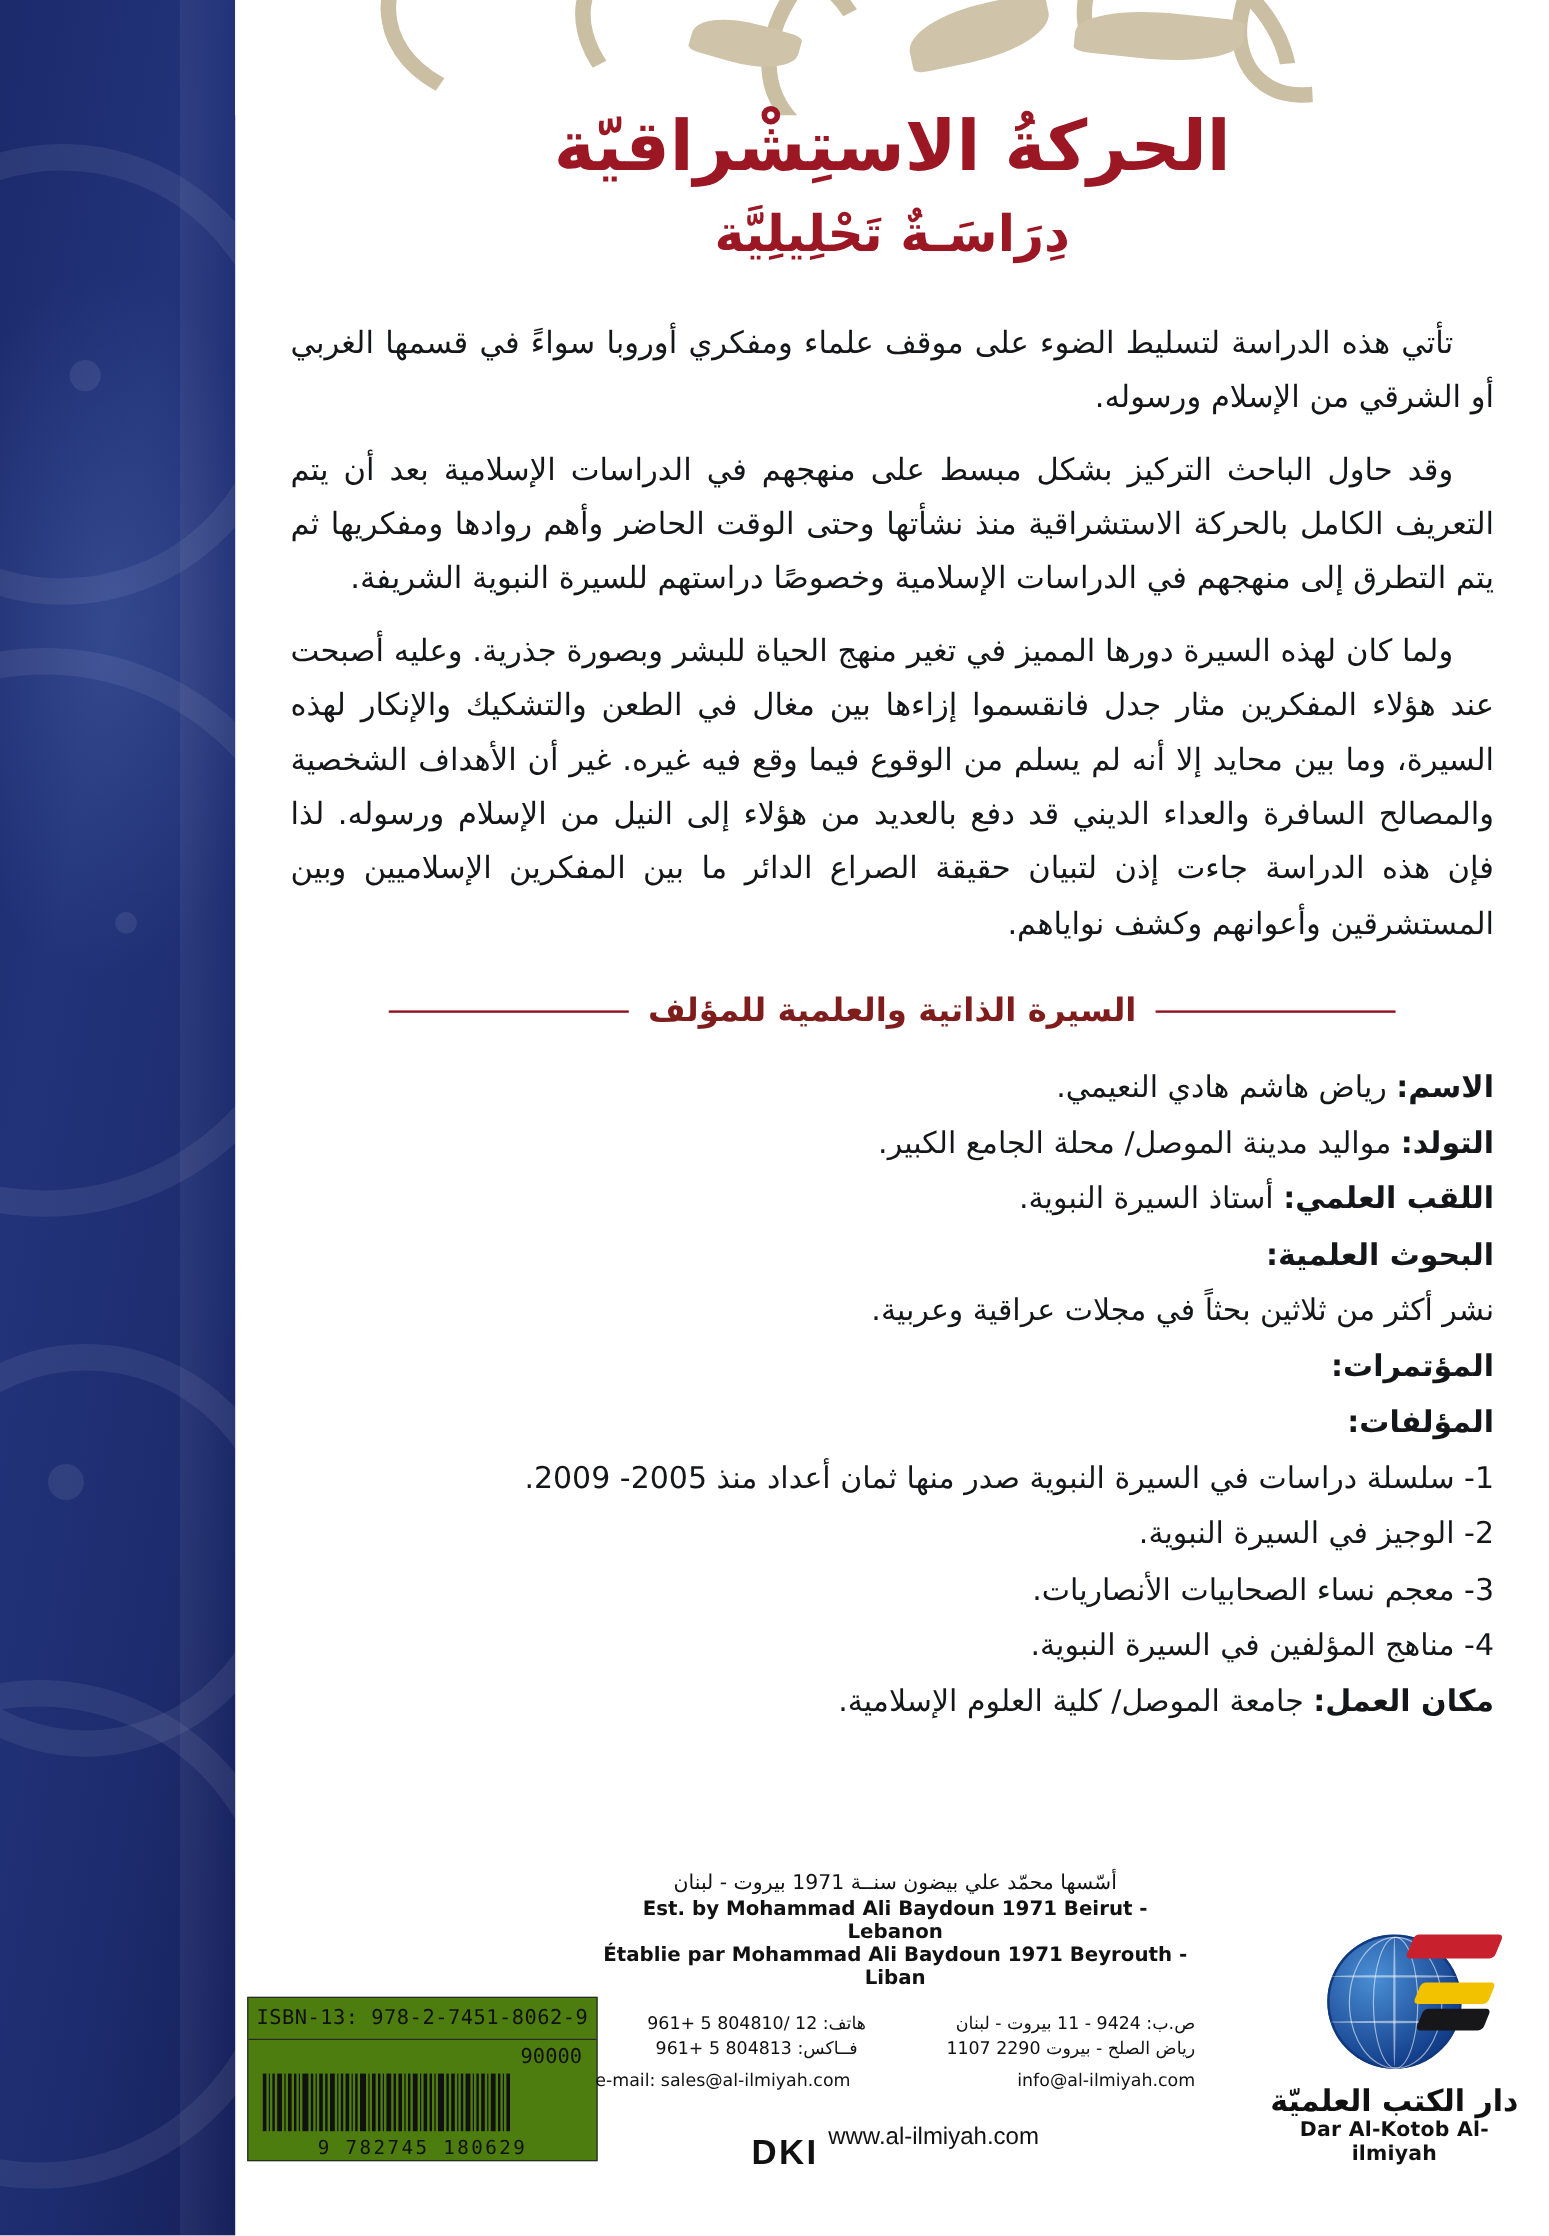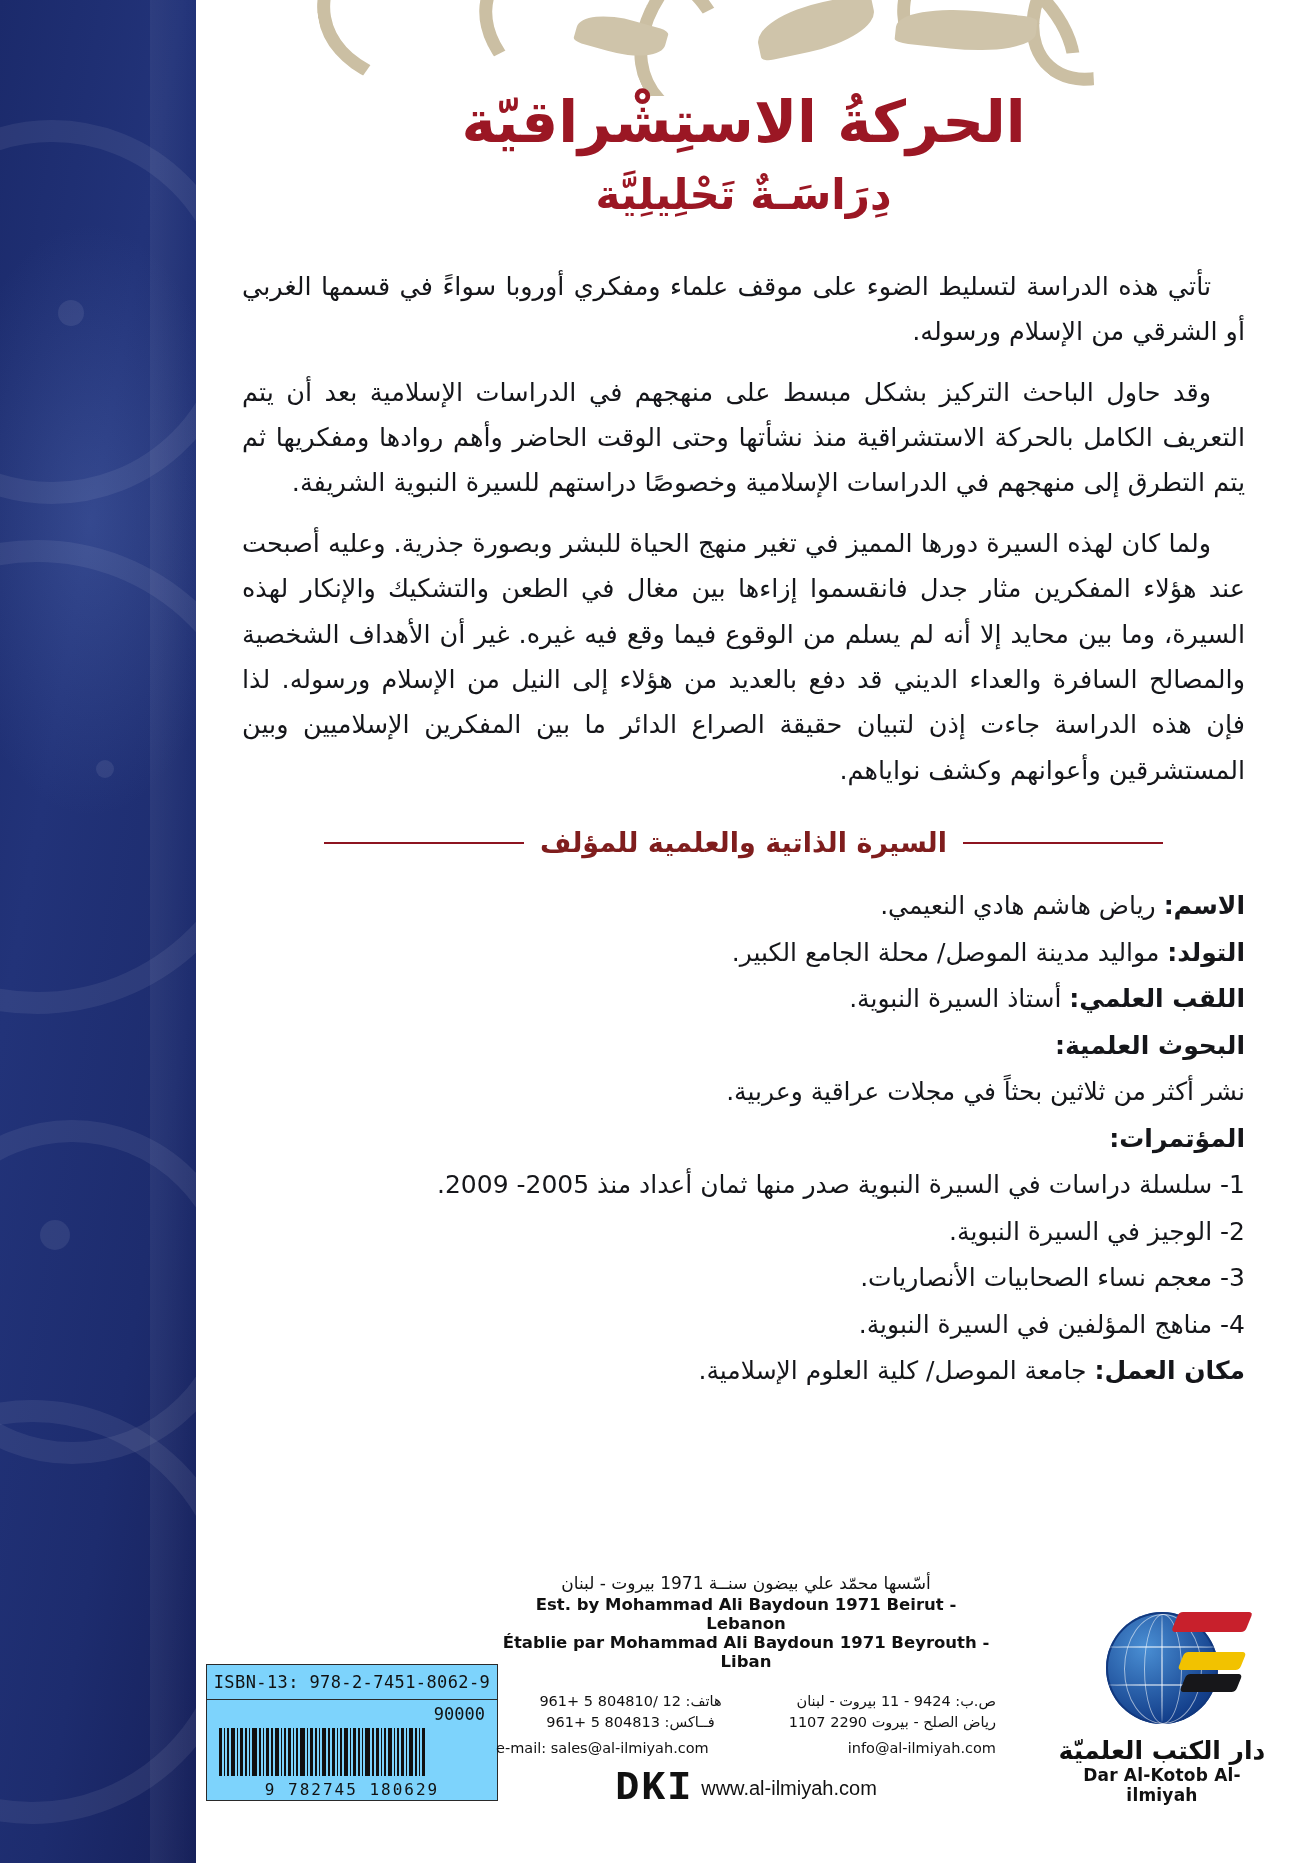--- a/index.html
+++ b/index.html
@@ -107,21 +107,21 @@
   .bio .row{margin:0 0 2px 0;}
   .bio .lbl{font-weight:bold;}
 
   
   .footer{
     position:absolute;left:196px;bottom:0;width:1095px;height:300px;
   }
 
   .barcode-box{
     position:absolute;left:10px;bottom:62px;width:290px;height:135px;
-    background:#7dd3fc;border:1px solid #2a2a2a;
+    background:#4d7c0f;border:1px solid #2a2a2a;
     display:flex;flex-direction:column;
   }
   .barcode-top{
     height:34px;border-bottom:1px solid #2a2a2a;
     display:flex;align-items:center;justify-content:center;
     font-family:"DejaVu Sans Mono", monospace;font-size:17px;color:#111;
     letter-spacing:.4px;direction:ltr;
   }
   .barcode-90000{
     height:28px;display:flex;align-items:center;justify-content:flex-end;
@@ -150,21 +150,21 @@
   }
   .pub-center .col-r{direction:rtl;text-align:right;flex:1;line-height:1.5;}
   .pub-center .col-l{direction:ltr;text-align:center;flex:1;line-height:1.5;margin-left:16px;}
   .pub-center .email-row{
     display:flex;justify-content:space-between;font-size:14.5px;margin-top:6px;direction:ltr;
   }
   .pub-center .dki{
     margin-top:10px;display:flex;align-items:center;justify-content:center;gap:8px;
   }
   .pub-center .dki .dki-word{
-    font-size:40px;font-weight:bold;letter-spacing:2px;color:#111;font-family:Liberation Mono, monospace;
+    font-size:29px;font-weight:bold;letter-spacing:2px;color:#111;font-family:Liberation Sans, sans-serif;margin-top:26px;
   }
   .pub-center .dki .dki-url{font-size:20px;color:#111;font-family:"Liberation Sans",sans-serif;}
 
   .logo-wrap{
     position:absolute;right:24px;bottom:58px;width:210px;text-align:center;
   }
   .globe{
     width:112px;height:112px;margin:0 auto;border-radius:50%;
     background:radial-gradient(circle at 35% 32%,#4a8fd4,#14408c 70%,#0d2c63 100%);
     position:relative;overflow:hidden;box-shadow:0 0 0 2px #12387e inset;
@@ -232,20 +232,21 @@
     <div class="rule"></div>
   </div>
 
   <div class="bio">
     <div class="row"><span class="lbl">الاسم:</span><span> رياض هاشم هادي النعيمي.</span></div>
     <div class="row"><span class="lbl">التولد:</span><span> مواليد مدينة الموصل/ محلة الجامع الكبير.</span></div>
     <div class="row"><span class="lbl">اللقب العلمي:</span><span> أستاذ السيرة النبوية.</span></div>
     <div class="row"><span class="lbl">البحوث العلمية:</span><span></span></div>
     <div class="row"><span class="lbl"></span><span>نشر أكثر من ثلاثين بحثاً في مجلات عراقية وعربية.</span></div>
     <div class="row"><span class="lbl">المؤتمرات:</span><span></span></div>
+    <div class="row"><span class="lbl">المؤلفات:</span><span></span></div>
     <div class="row"><span class="lbl"></span><span>1- سلسلة دراسات في السيرة النبوية صدر منها ثمان أعداد منذ 2005- 2009.</span></div>
     <div class="row"><span class="lbl"></span><span>2- الوجيز في السيرة النبوية.</span></div>
     <div class="row"><span class="lbl"></span><span>3- معجم نساء الصحابيات الأنصاريات.</span></div>
     <div class="row"><span class="lbl"></span><span>4- مناهج المؤلفين في السيرة النبوية.</span></div>
     <div class="row"><span class="lbl">مكان العمل:</span><span> جامعة الموصل/ كلية العلوم الإسلامية.</span></div>
   </div>
 </div>
 
 <div class="footer">
 

